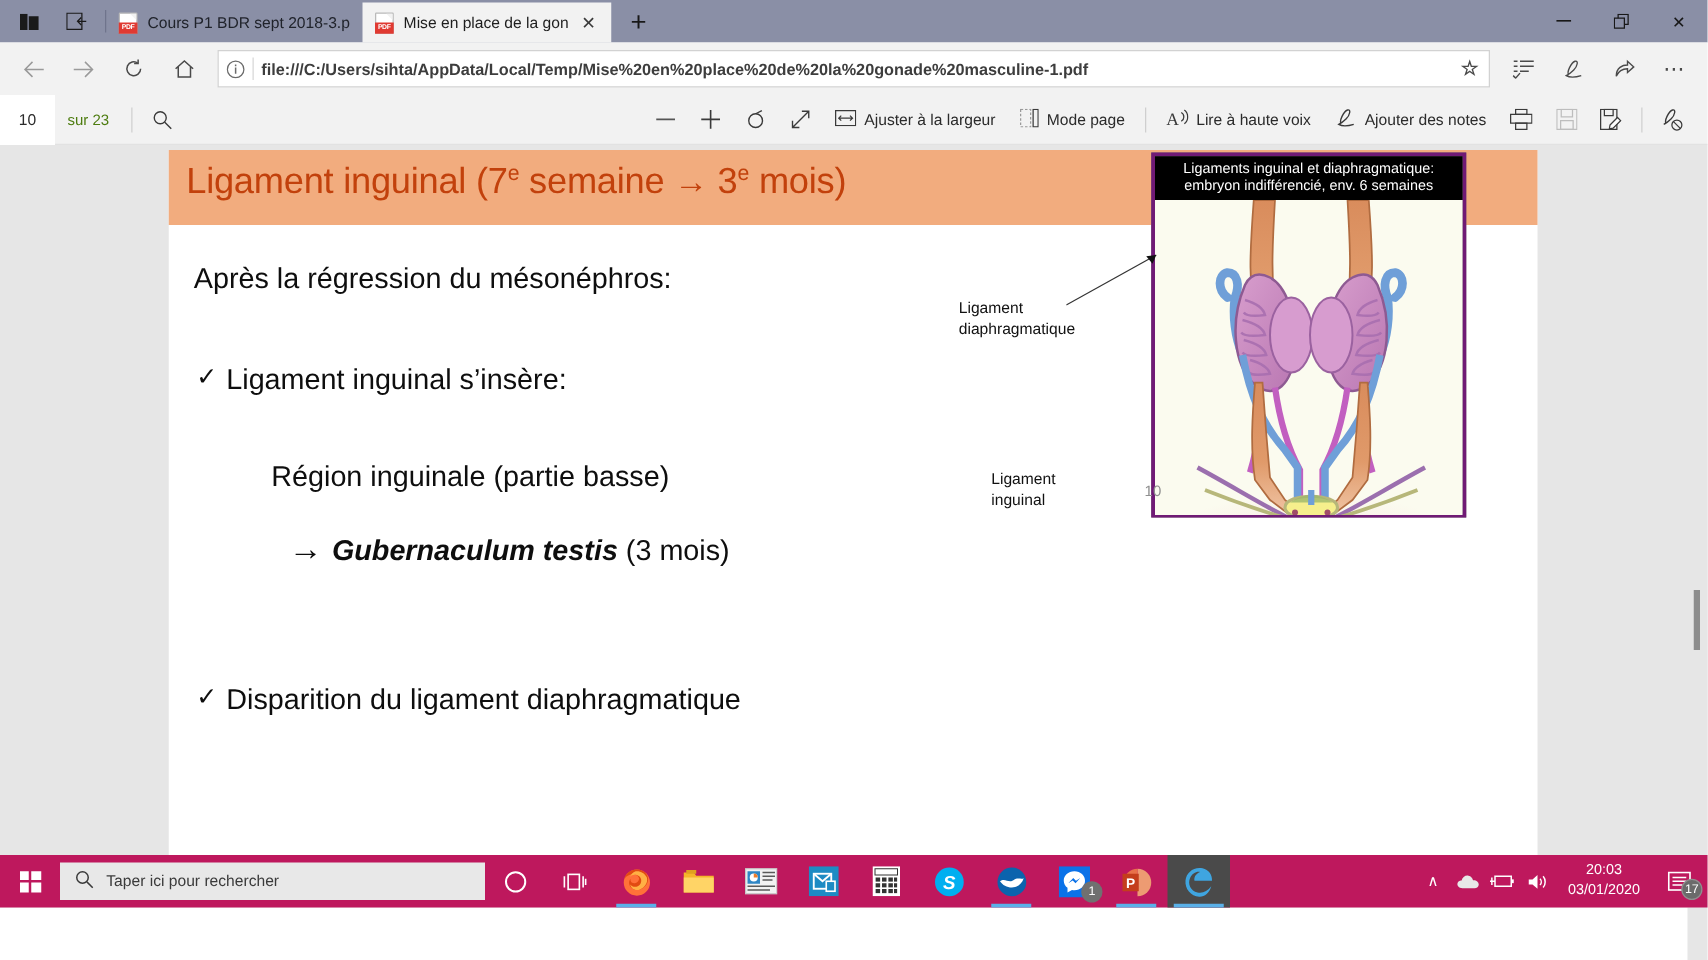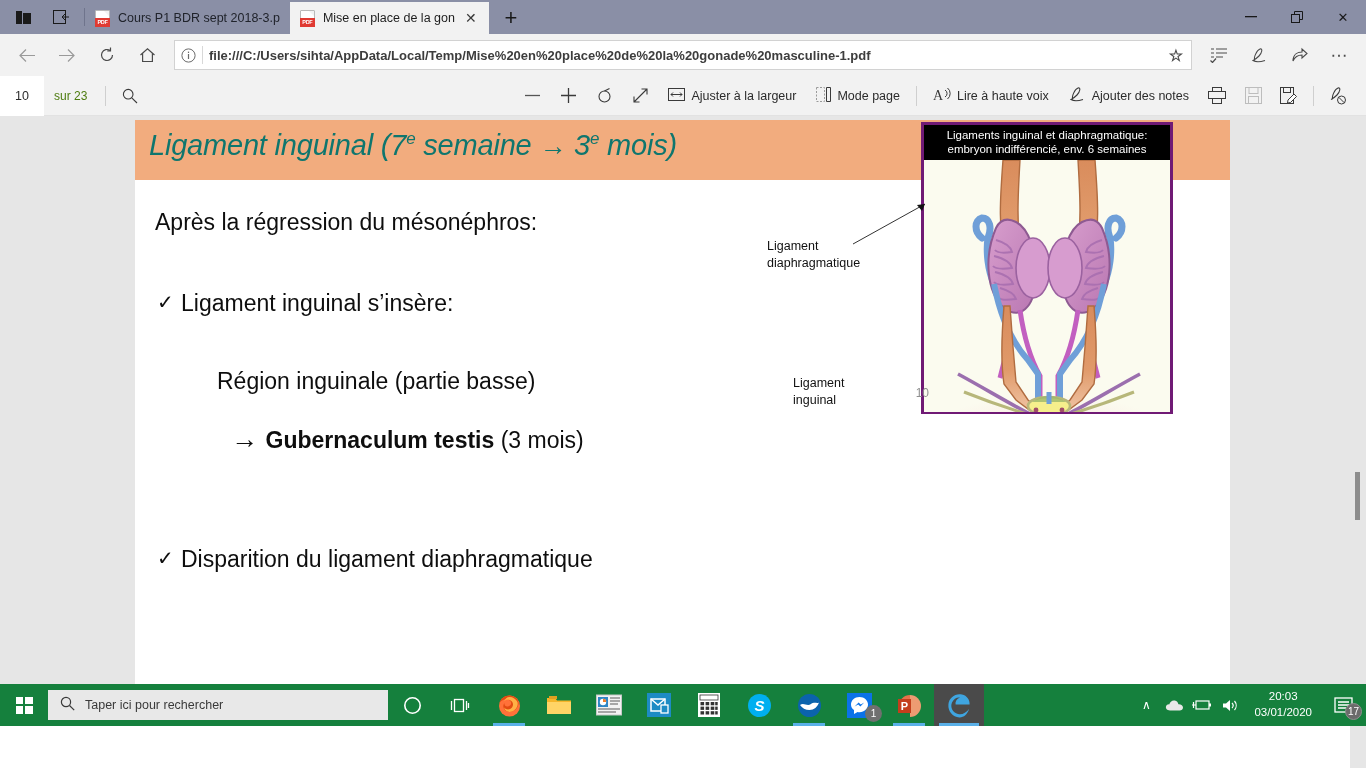--- a/index.html
+++ b/index.html
@@ -96,38 +96,37 @@
   .slide {
     position: absolute; left: 135px; top: 4px; width: 1095px; height: 600px;
     background: #ffffff;
   }
   .slide-title-bar {
     position: absolute; left: 0; top: 0; width: 1095px; height: 60px;
     background: #f2ac7e;
   }
   .slide-title {
     position: absolute; left: 14px; top: 9px;
-    font-size: 29px; color: #0f766e; letter-spacing: -0.2px;
+    font-size: 29px; color: #c2410c; letter-spacing: -0.2px;
     font-family: "Liberation Sans", sans-serif;
     white-space: nowrap;
-    font-style: italic;
   }
   .slide-title sup { font-size: 17px; vertical-align: super; }
   .arrow-glyph { font-weight: bold; font-size: 27px; }
 
   .body-text { position: absolute; left: 20px; top: 86px; width: 620px; color: #0e0e0e; }
   .line { font-size: 23px; line-height: 1.45; white-space: nowrap; }
   .l-intro { margin-bottom: 48px; }
   .l-check { position: relative; padding-left: 26px; }
   .l-check::before {
     content: "\2713"; position: absolute; left: 2px; top: 1px; font-size: 20px;
   }
   .l-ind1 { padding-left: 62px; }
   .l-ind2 { padding-left: 76px; }
-  .l-ind2 b { font-weight: bold; }
+  .l-ind2 b { font-weight: bold; font-style: italic; }
   .gap-sm { height: 22px; }
   .gap-md { height: 42px; }
 
   
   .fig { position: absolute; background: #737373; border: 3px solid #701a75; }
   .fig-cap {
     background: #000; color: #fff; font-size: 11.5px; line-height: 1.25;
     text-align: center; padding: 3px 4px; font-family: "Liberation Sans", sans-serif;
   }
   .fig1 { left: 786px; top: 2px; width: 252px; height: 292px; }
@@ -150,21 +149,21 @@
     background: #e6e6e6;
   }
   .vthumb {
     position: absolute; left: 5px; top: 240px; width: 5px; height: 48px;
     background: #8d8d8d; border-radius: 0;
   }
 
   
   .taskbar {
     position: absolute; left: 0; bottom: 0; width: 1366px; height: 42px;
-    background: #15803d; display: flex; align-items: center;
+    background: #be185d; display: flex; align-items: center;
   }
   .start-btn { width: 48px; height: 42px; display: flex; align-items: center; justify-content: center; }
   .win-logo { width: 17px; height: 17px; display: grid; grid-template-columns: 1fr 1fr;
               grid-template-rows: 1fr 1fr; gap: 2px; }
   .win-logo i { background: #fff; display: block; }
   .tb-search {
     width: 340px; height: 30px; background: #e8e8e8; display: flex; align-items: center;
     gap: 10px; padding: 0 12px; color: #3a3a3a; font-size: 12.5px;
   }
   .tb-sysbtn { width: 48px; height: 42px; display: flex; align-items: center; justify-content: center;

